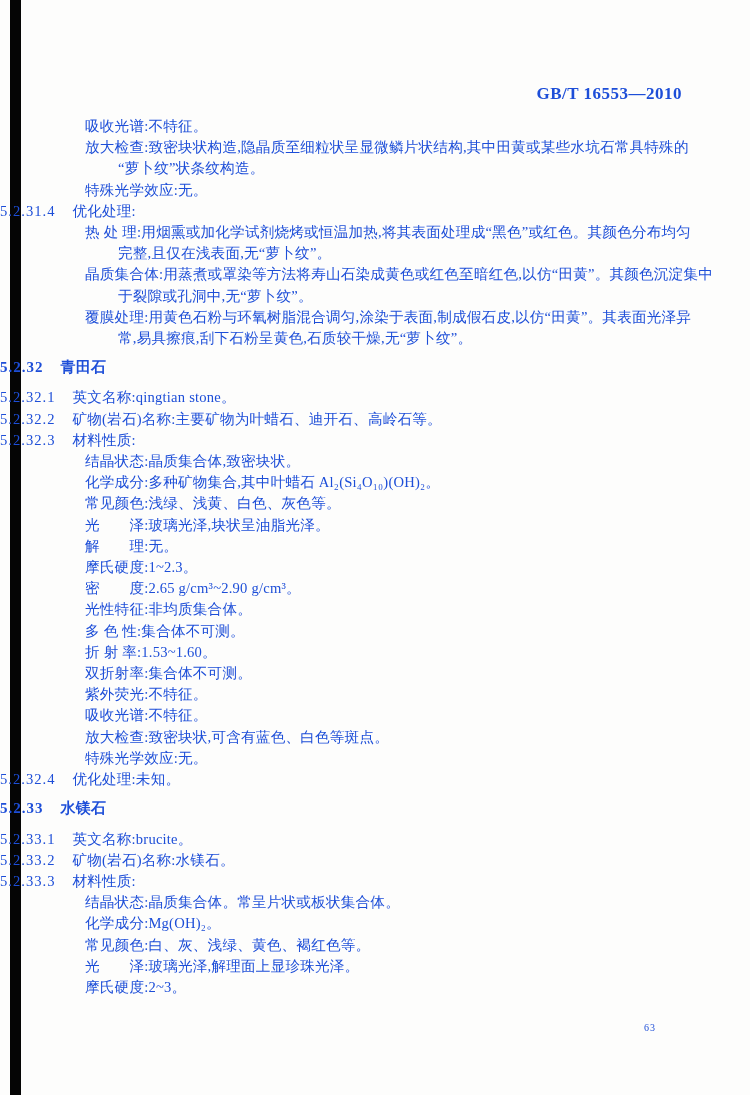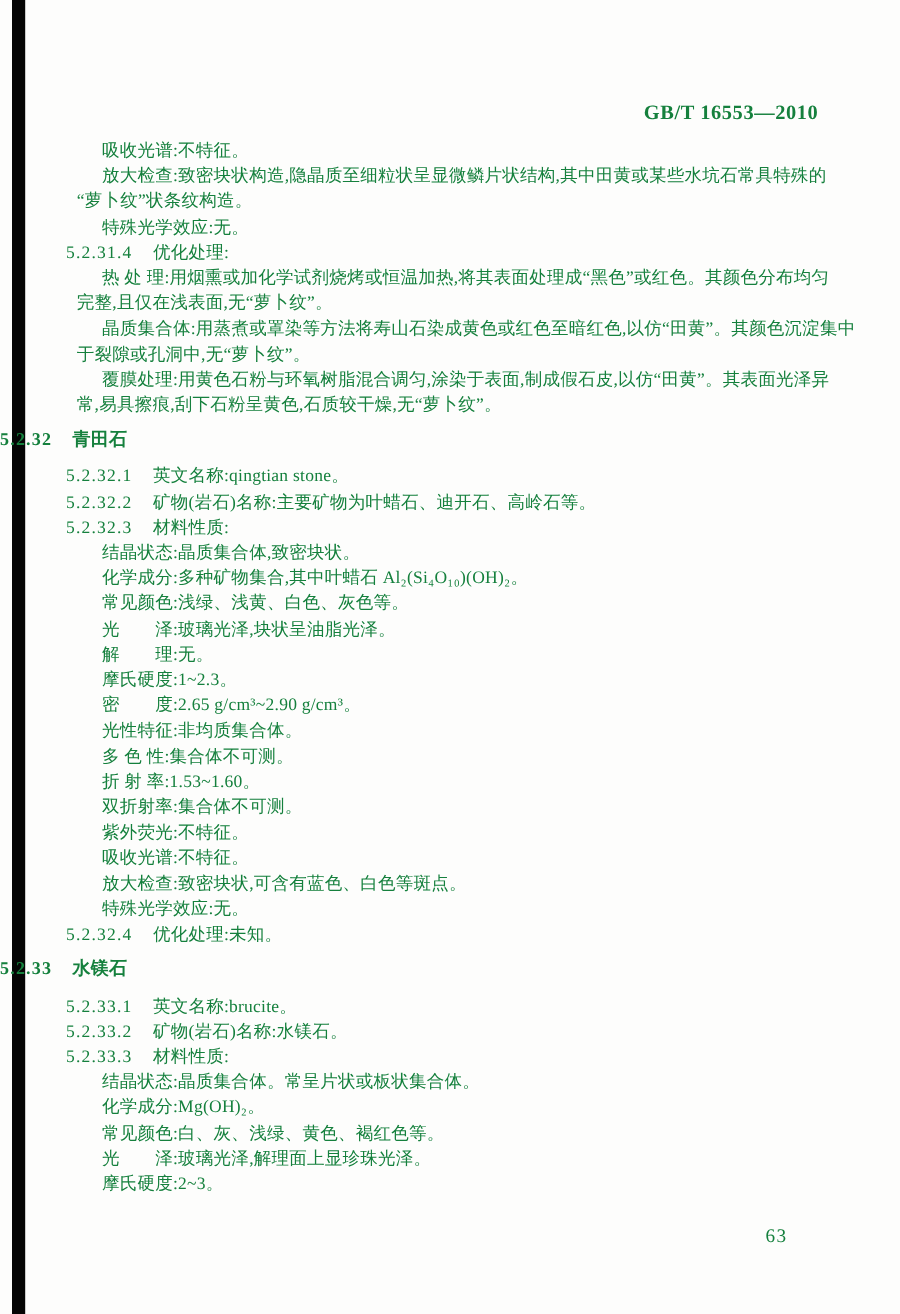--- a/index.html
+++ b/index.html
@@ -5,21 +5,21 @@
   html, body { margin: 0; padding: 0; }
   body {
     width: 750px; height: 1095px;
     background: #ffffff;
     font-family: "Liberation Serif", "DejaVu Serif", serif;
   }
   .page {
     position: relative;
     width: 750px; height: 1095px;
     background: #fdfdfc;
-    color: #15803d;
+    color: #1d4ed8;
     overflow: hidden;
   }
   
   .scan-bar {
     position: absolute;
     left: 10px; top: 0;
     width: 11px; height: 1095px;
     background: #050505;
   }
   .header {
@@ -35,38 +35,38 @@
     position: absolute;
     top: 116px; left: 0; width: 688px;
   }
   .ln {
     font-size: 14.6px;
     line-height: 21.2px;
     white-space: nowrap;
     letter-spacing: 0.2px;
   }
   .prop { padding-left: 85px; }
-  .cont { padding-left: 64px; }
-  .sec  { padding-left: 55px; }
+  .cont { padding-left: 118px; }
+  .sec  { }
   .head {
     font-weight: bold;
     margin-top: 8px;
     margin-bottom: 9px;
     font-size: 15px;
   }
   .num {
     display: inline-block;
     margin-right: 17px;
     letter-spacing: 1px;
   }
   .pagenum {
     position: absolute;
     top: 1022px; left: 0; right: 94px;
     text-align: right;
-    font-size: 16px;
+    font-size: 10px;
     letter-spacing: 1px;
   }
 </style>
 </head>
 <body>
 
 <div class="page">
   <div class="scan-bar"></div>
   <div class="header">GB/T 16553—2010</div>
   <div class="content" id="content">

